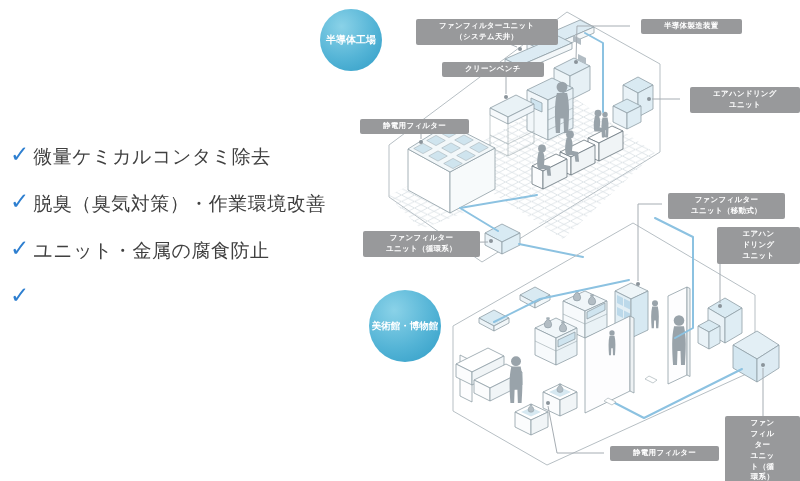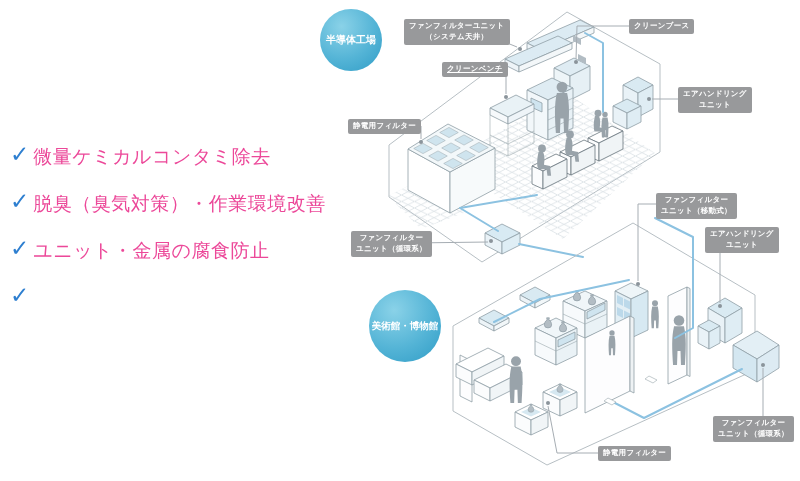--- a/index.html
+++ b/index.html
@@ -3,31 +3,31 @@
 <meta charset="utf-8">
 <style>
   html,body{margin:0;padding:0;background:#fff;}
   .stage{position:relative;width:800px;height:481px;background:#ffffff;overflow:hidden;
          font-family:"Liberation Sans","DejaVu Sans",sans-serif;}
   
   .benefits{position:absolute;left:10px;top:144px;}
   .benefit{display:flex;align-items:flex-start;margin-bottom:22px;height:25px;}
   .check{color:#2e7fd0;font-size:23px;line-height:23px;font-weight:bold;margin-right:4px;
          transform:translateY(-1px);}
-  .btext{color:#ec4899;font-size:19px;line-height:25px;letter-spacing:.5px;white-space:nowrap;}
+  .btext{color:#404040;font-size:19px;line-height:25px;letter-spacing:.5px;white-space:nowrap;}
   
   .badge{position:absolute;border-radius:50%;display:flex;align-items:center;justify-content:center;
          color:#fff;font-weight:bold;text-align:center;
          background:radial-gradient(circle at 35% 28%, #8ad2e8 0%, #54b4d6 55%, #2f9cc6 100%);}
   .badge-top{left:320px;top:9px;width:62px;height:62px;font-size:10px;}
   .badge-bottom{left:369px;top:290px;width:72px;height:72px;font-size:9.5px;}
   
   .dlabel{position:absolute;background:#98999b;color:#ffffff;font-size:7.5px;font-weight:bold;
-          line-height:1.45;padding:2px 5px;text-align:center;white-space:pre-line;
-          border-radius:2px;letter-spacing:.3px;}
+          line-height:1.45;padding:2px 23px;text-align:center;white-space:pre-line;
+          border-radius:2px;letter-spacing:.3px;margin-left:12px;}
   
   .svg-top{position:absolute;left:330px;top:0px;}
   .svg-bottom{position:absolute;left:420px;top:188px;}
   .wire{stroke:#b7bfc4;stroke-width:1;fill:none;}
   .conn{stroke:#a6adb3;stroke-width:1;fill:none;}
   .dot{fill:#8b949b;}
   .pipe{stroke:#8cc2e1;stroke-width:2;fill:none;stroke-linejoin:round;stroke-linecap:round;}
   .box{stroke:#8f9ea6;stroke-width:.8;}
   .thin{stroke:#9aa7ad;stroke-width:.6;fill:none;}
   .person{fill:#99a3aa;stroke:none;}
@@ -334,22 +334,22 @@
       <path class="conn" d="M184,265 L137,265 L128,218"></path>
         <circle class="dot" cx="128" cy="215" r="2"></circle>
     </g>
   </svg>
 
   <div class="badge badge-bottom">美術館・博物館</div>
   <div class="badge badge-top">半導体工場</div>
 
   <div class="dlabel" style="left:404px;top:19px;">ファンフィルターユニット
 （システム天井）</div>
-  <div class="dlabel" style="left:629px;top:19px;">クリーンブース</div>
-  <div class="dlabel" style="left:442px;top:62px;text-decoration:underline;">クリーンベンチ</div>
+  <div class="dlabel" style="left:629px;top:19px;">半導体製造装置</div>
+  <div class="dlabel" style="left:430px;top:62px;">クリーンベンチ</div>
   <div class="dlabel" style="left:678px;top:87px;">エアハンドリング
 ユニット</div>
   <div class="dlabel" style="left:348px;top:119px;">静電用フィルター</div>
   <div class="dlabel" style="left:351px;top:231px;">ファンフィルター
 ユニット（循環系）</div>
 
   <div class="dlabel" style="left:656px;top:193px;">ファンフィルター
 ユニット（移動式）</div>
   <div class="dlabel" style="left:705px;top:227px;">エアハンドリング
 ユニット</div>

